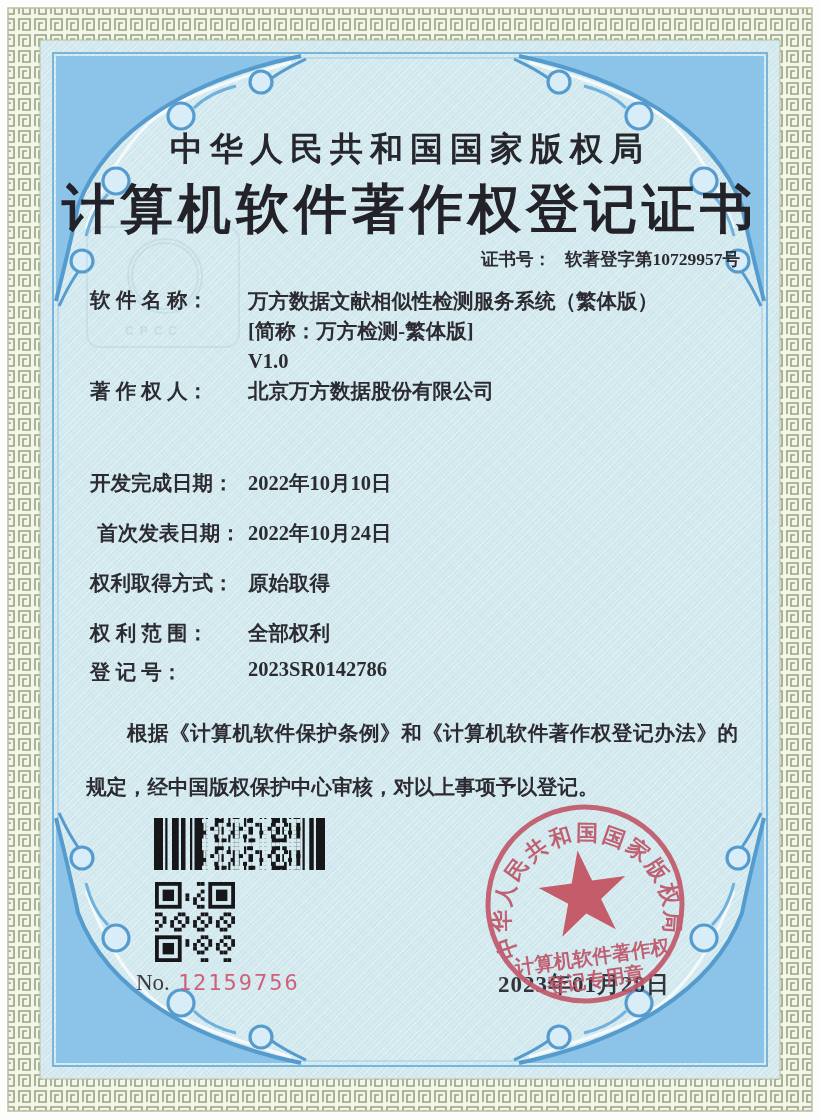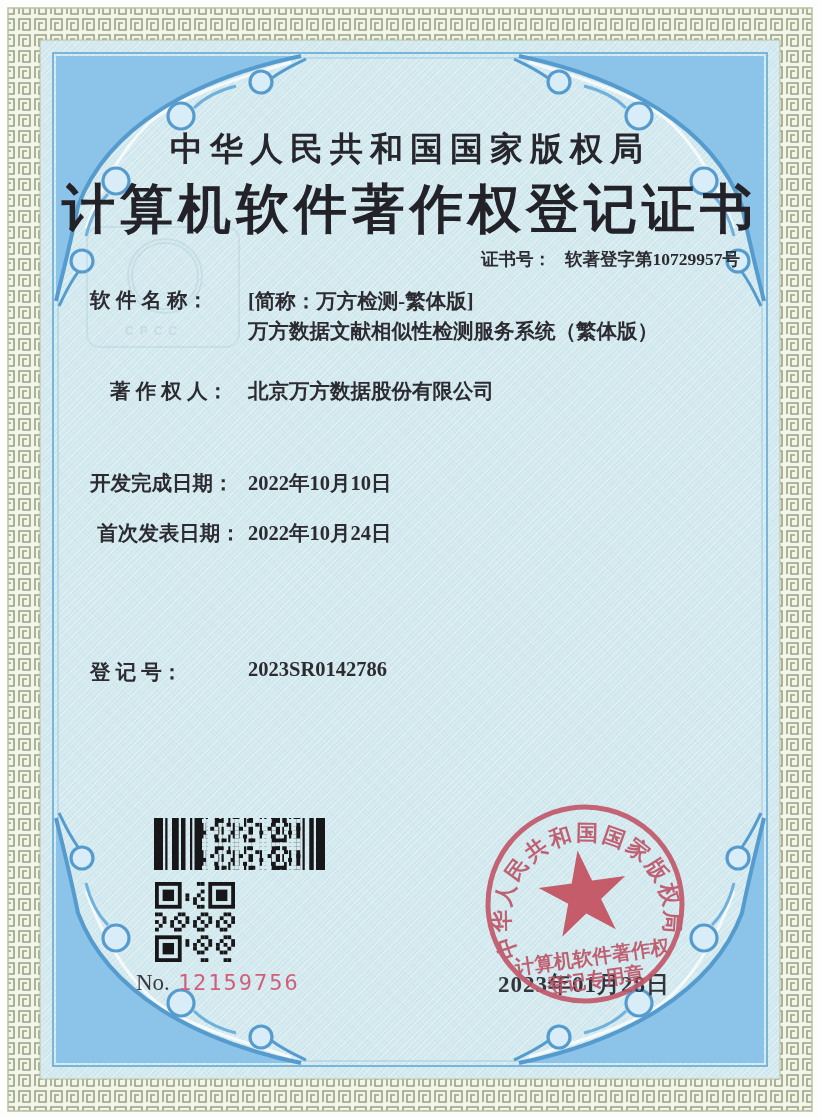--- a/index.html
+++ b/index.html
@@ -38,21 +38,21 @@
     position:absolute;top:247px;right:80px;font-size:17.5px;font-weight:700;
     color:#2b2b31;
   }
   .certno .certno-value{margin-left:14px;}
 
   .fieldrow{position:absolute;left:90px;font-size:20.5px;font-weight:700;white-space:nowrap;}
   .fieldrow .label{display:inline-block;width:158px;vertical-align:top;}
   .fieldrow .value{display:inline-block;vertical-align:top;}
   .multiline .value div{line-height:30px;}
   .r-software{top:286px;}
-  .r-owner{top:377px;text-align:center;}
+  .r-owner{top:377px;}
   .r-dev{top:469px;}
   .r-pub{top:519px;text-align:center;}
   .r-acq{top:569px;}
   .r-scope{top:619px;}
   .r-reg{top:658px;}
 
   .statement{
     position:absolute;top:706px;left:86px;width:652px;
     font-size:20.5px;font-weight:700;line-height:54px;
     text-indent:2em;text-align:justify;color:#2b2b31;margin:0;
@@ -140,43 +140,51 @@
   <div class="content">
     <div class="title">中华人民共和国国家版权局</div>
     <div class="subtitle">计算机软件著作权登记证书</div>
 
     <div class="certno">
       <span>证书号：</span><span class="certno-value">软著登字第10729957号</span>
     </div>
 
     <div class="fieldrow multiline r-software">
       <span class="label">软  件  名  称：</span><span class="value">
+        <div>万方数据文献相似性检测服务系统（繁体版）</div>
         <div>[简称：万方检测-繁体版]</div>
-        <div>万方数据文献相似性检测服务系统（繁体版）</div>
+        <div>V1.0</div>
       </span>
     </div>
 
     <div class="fieldrow r-owner">
       <span class="label">著  作  权  人：</span><span class="value">北京万方数据股份有限公司</span>
     </div>
 
     <div class="fieldrow r-dev">
       <span class="label">开发完成日期：</span><span class="value">2022年10月10日</span>
     </div>
 
     <div class="fieldrow r-pub">
       <span class="label">首次发表日期：</span><span class="value">2022年10月24日</span>
     </div>
 
-
+    <div class="fieldrow r-acq">
+      <span class="label">权利取得方式：</span><span class="value">原始取得</span>
+    </div>
+
+    <div class="fieldrow r-scope">
+      <span class="label">权  利  范  围：</span><span class="value">全部权利</span>
+    </div>
 
     <div class="fieldrow r-reg">
       <span class="label">登    记    号：</span><span class="value">2023SR0142786</span>
     </div>
 
+    <p class="statement">根据《计算机软件保护条例》和《计算机软件著作权登记办法》的规定，经中国版权保护中心审核，对以上事项予以登记。</p>
 
     <svg class="barcode" width="206" height="52" viewBox="0 0 206 52">
         <g id="barcode-bars">
           <rect x="4" y="0" width="9" height="52" fill="#17171a"></rect>
           <rect x="15.25" y="0" width="2.25" height="52" fill="#17171a"></rect>
           <rect x="22" y="0" width="6.75" height="52" fill="#17171a"></rect>
           <rect x="31" y="0" width="4.5" height="52" fill="#17171a"></rect>
           <rect x="40" y="0" width="2.25" height="52" fill="#17171a"></rect>
           <rect x="44.5" y="0" width="9" height="52" fill="#17171a"></rect>
           <rect x="55.75" y="0" width="2.25" height="52" fill="#17171a"></rect>

